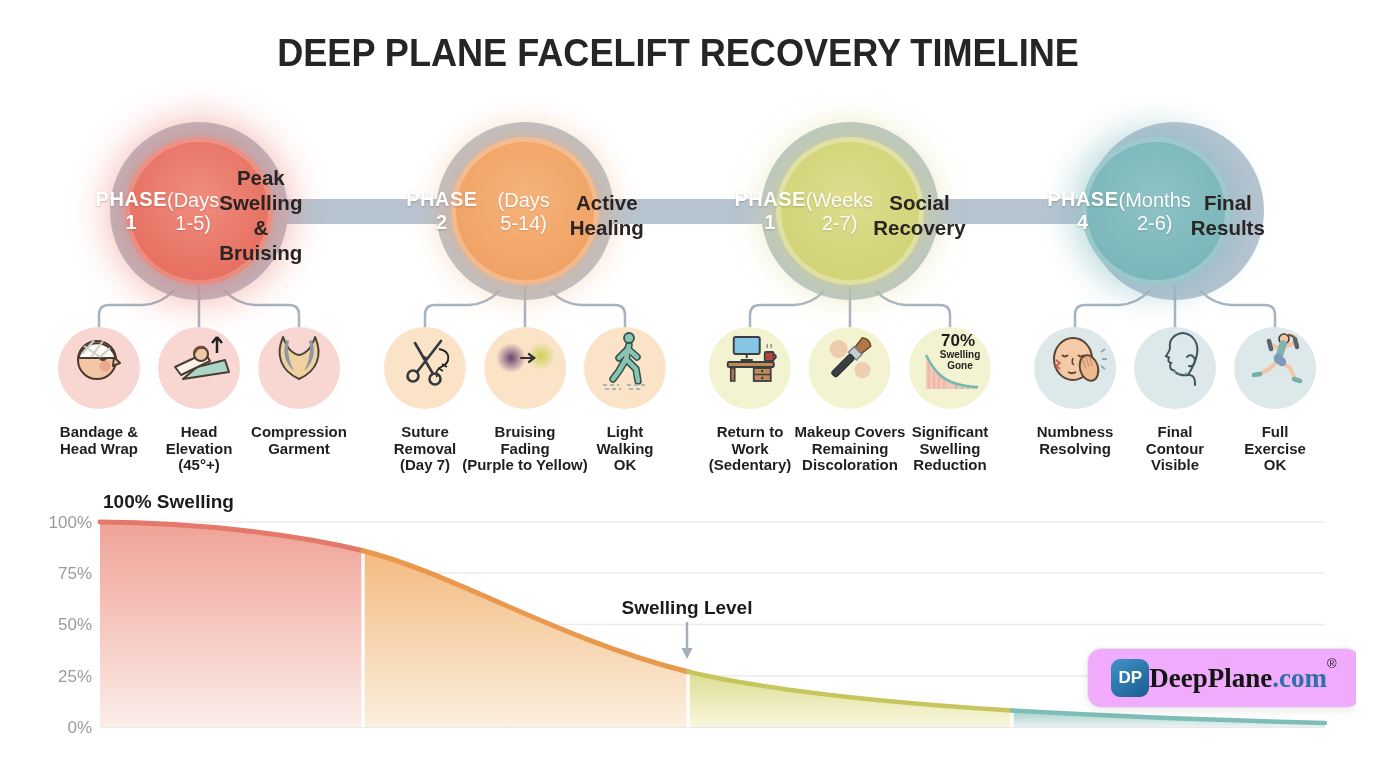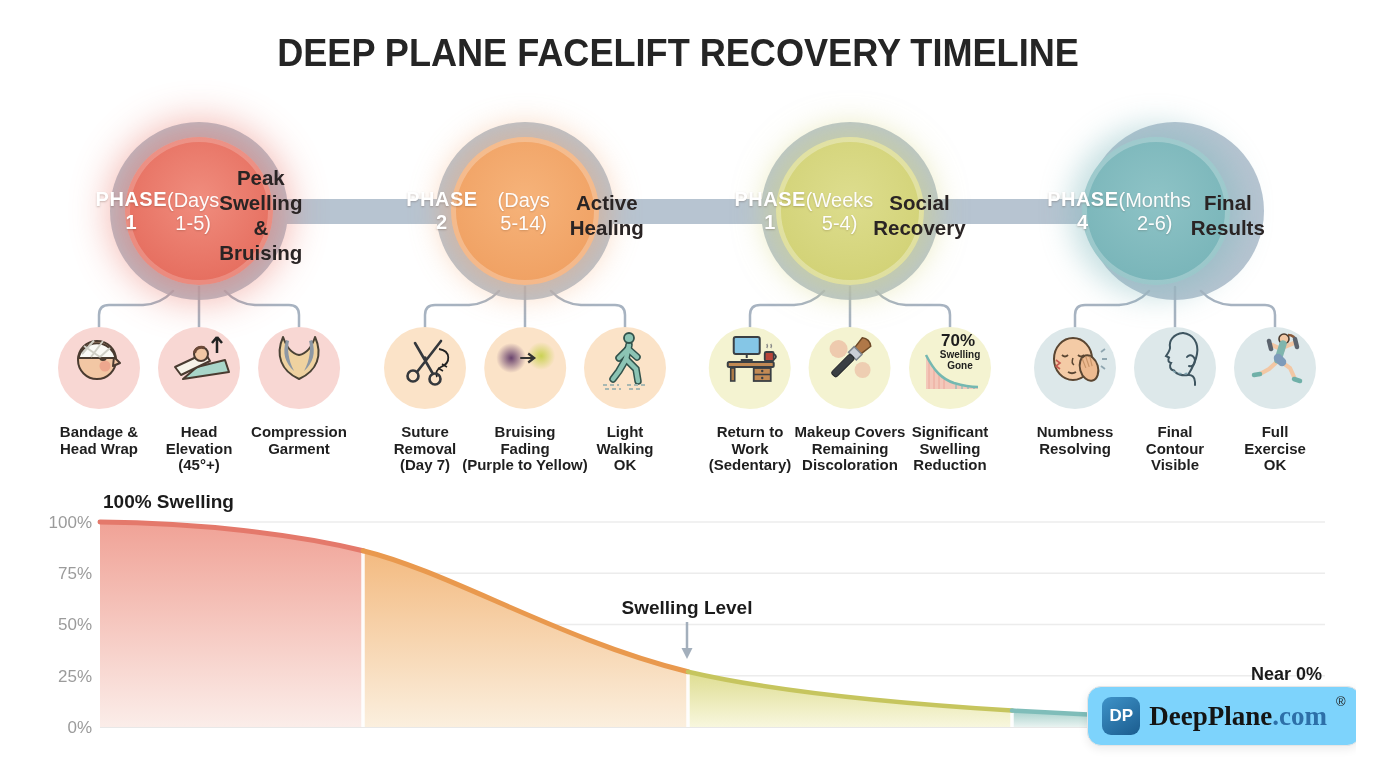--- a/index.html
+++ b/index.html
@@ -35,23 +35,23 @@
         display:flex;flex-direction:column;align-items:center;}
   .bubble{width:82px;height:82px;border-radius:50%;display:flex;align-items:flex-start;justify-content:center;}
   .c1{background:#F8D7D3}.c2{background:#FBE3C8}.c3{background:#F4F3D1}.c4{background:#DDE8EA}
   .lab{margin-top:15px;font-size:15px;font-weight:bold;color:#1F1F1F;line-height:16.5px;
        text-align:center;white-space:pre-line;}
 
   
   .chart{position:absolute;left:0;top:488px;width:1376px;height:262px;z-index:0;}
 
   
-  .logo-card{position:absolute;left:1087px;top:686px;width:272px;height:58px;background:#7dd3fc;
+  .logo-card{position:absolute;left:1087px;top:648px;width:272px;height:58px;background:#f0abfc;
              border:1px solid #E5E5E5;border-radius:14px;box-shadow:0 3px 10px rgba(0,0,0,.08);
-             display:flex;align-items:center;justify-content:center;gap:9px;z-index:6;}
+             display:flex;align-items:center;justify-content:center;z-index:6;}
   .dp-badge{width:38px;height:38px;border-radius:9px;background:linear-gradient(145deg,#3E93C9,#1B5C8E);
             color:#fff;font-weight:bold;font-size:17px;display:flex;align-items:center;justify-content:center;}
   .brand{font-family:"Liberation Serif",serif;font-weight:bold;font-size:27px;color:#141414;line-height:1;}
   .brand-suffix{font-family:"Liberation Serif",serif;font-weight:bold;font-size:27px;color:#2D6FA8;line-height:1;}
   .reg{font-size:13px;color:#222;align-self:flex-start;margin-top:7px;}
 </style>
 </head>
 <body>
 
 <div id="app">
@@ -88,21 +88,21 @@
 &amp; Bruising</div>
   </div>
   <div class="phase p2">
     <div class="p-name">PHASE 2</div>
     <div class="p-range">(Days 5-14)</div>
     <div class="p-label">Active
 Healing</div>
   </div>
   <div class="phase p3">
     <div class="p-name">PHASE 1</div>
-    <div class="p-range">(Weeks 5-4)</div>
+    <div class="p-range">(Weeks 2-7)</div>
     <div class="p-label">Social
 Recovery</div>
   </div>
   <div class="phase p4">
     <div class="p-name">PHASE 4</div>
     <div class="p-range">(Months 2-6)</div>
     <div class="p-label">Final
 Results</div>
   </div>
 

